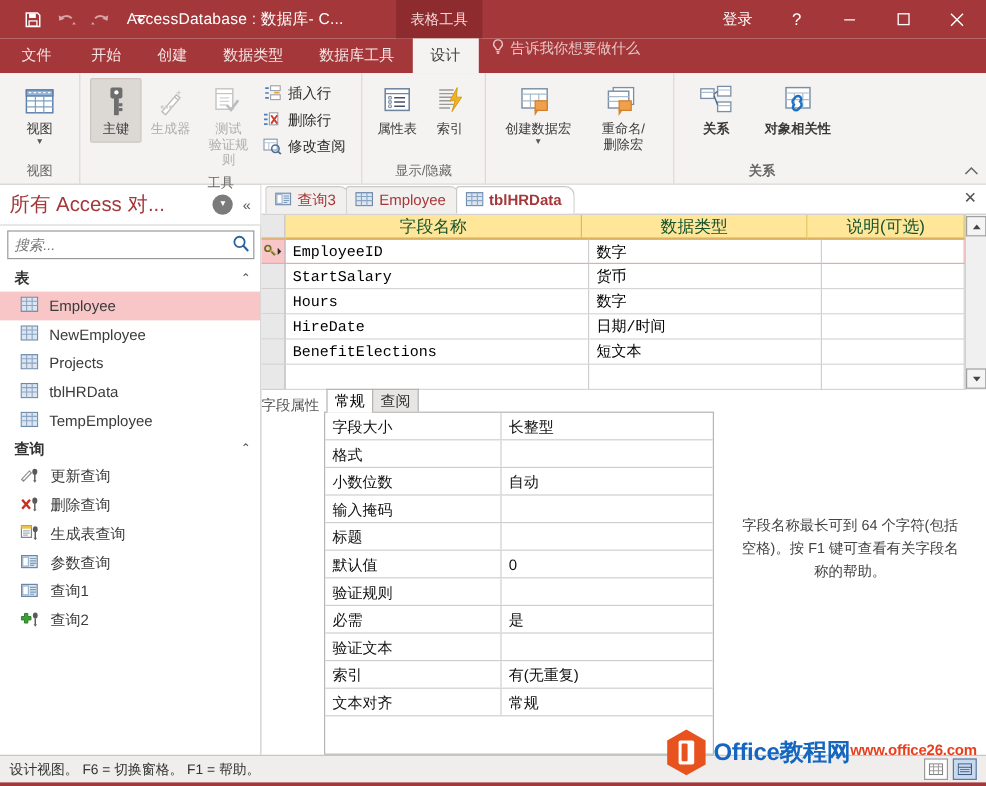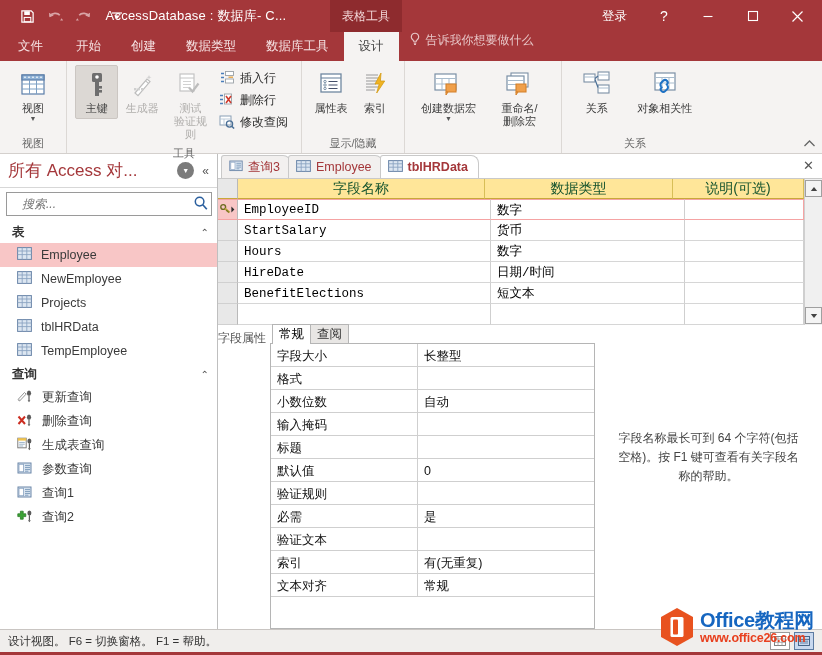--- a/index.html
+++ b/index.html
@@ -80,21 +80,21 @@
     height:33px;display:flex;align-items:center;border-bottom:1px solid #d7d7d7;
     padding:0 4px 0 8px;gap:4px;background:#fff;
   }
   .nav-title{font-size:17px;color:#a4373a;white-space:nowrap;overflow:hidden;flex:1;}
   .nav-dd{width:17px;height:17px;border-radius:50%;background:#7b7b7b;color:#fff;
     display:flex;align-items:center;justify-content:center;font-size:7px;flex:0 0 auto;}
   .nav-collapse{color:#555;font-size:12px;padding:0 4px;flex:0 0 auto;}
   .searchrow{padding:4px 5px 4px 6px;}
   .searchbox{
     height:22px;border:1px solid #9a9a9a;display:flex;align-items:center;
-    padding:0 2px 0 15px;background:#fff;
+    padding:0 2px 0 5px;background:#fff;
   }
   .searchbox input{
     flex:1;border:0;outline:0;font-size:12px;font-style:italic;color:#666;
     font-family:"Liberation Sans",sans-serif;background:transparent;padding:0;
   }
   .nav-list{flex:1;overflow:hidden;padding-top:1px;}
   .grouphdr{
     display:flex;align-items:center;height:22px;padding:0 8px 0 12px;
     font-size:12.5px;font-weight:bold;color:#333;
   }
@@ -175,21 +175,21 @@
     display:flex;align-items:center;padding-left:8px;font-size:11.5px;color:#333;
     border-bottom:3px solid #a4373a;
   }
   .sb-right{margin-left:auto;display:flex;align-items:center;gap:4px;padding-right:8px;}
   .sb-ico{width:18px;height:16px;border:1px solid #9a9a9a;background:#fff;display:flex;align-items:center;justify-content:center;}
   .sb-ico.active{background:#c9d9ef;border-color:#5c7ba1;}
 
   
   .watermark{position:absolute;right:8px;bottom:8px;display:flex;align-items:center;gap:5px;pointer-events:none;z-index:50;}
   .wm-hex{width:36px;height:40px;position:relative;}
-  .wm-text{display:flex;flex-direction:column;line-height:1;}
+  .wm-text{display:flex;flex-direction:row;line-height:1;}
   .wm-l1{font-size:20px;font-weight:bold;color:#1666c0;letter-spacing:-.3px;}
   .wm-l2{font-size:12.5px;font-weight:bold;color:#e8401f;letter-spacing:-.2px;margin-top:2px;}
 </style>
 </head>
 <body>
 
 <div id="app">
 
   <div class="titlebar">
     <div class="qat">
@@ -410,21 +410,21 @@
               <path d="M14 14h10v8H14z" fill="#f0a04b" stroke="#d4802a" stroke-width="1.1"></path>
               <path d="M16 22l-2 3v-3z" fill="#f0a04b" stroke="#d4802a" stroke-width="1"></path>
             </svg>
           </span>
           <span class="lbl">重命名/<br>删除宏</span>
         </div>
       </div>
       <div class="rgroup-label">字段、记录和表格事件</div>
     </div>
 
-    <div class="rgroup" style="width:142px;">
+    <div class="rgroup" style="width:142px;font-weight:bold;">
       <div class="rgroup-body" style="justify-content:center;gap:6px;">
         <div class="bigbtn">
           <span class="ico">
             <svg width="32" height="30" viewBox="0 0 32 30">
               <rect x="3" y="4" width="11" height="8" fill="#fff" stroke="#7a8fa5" stroke-width="1.1"></rect>
               <path d="M3 7h11" stroke="#a9bccd" stroke-width="1"></path>
               <rect x="17" y="2" width="11" height="8" fill="#fff" stroke="#7a8fa5" stroke-width="1.1"></rect>
               <path d="M17 5h11" stroke="#a9bccd" stroke-width="1"></path>
               <rect x="17" y="15" width="11" height="8" fill="#fff" stroke="#7a8fa5" stroke-width="1.1"></rect>
               <path d="M17 18h11" stroke="#a9bccd" stroke-width="1"></path>

